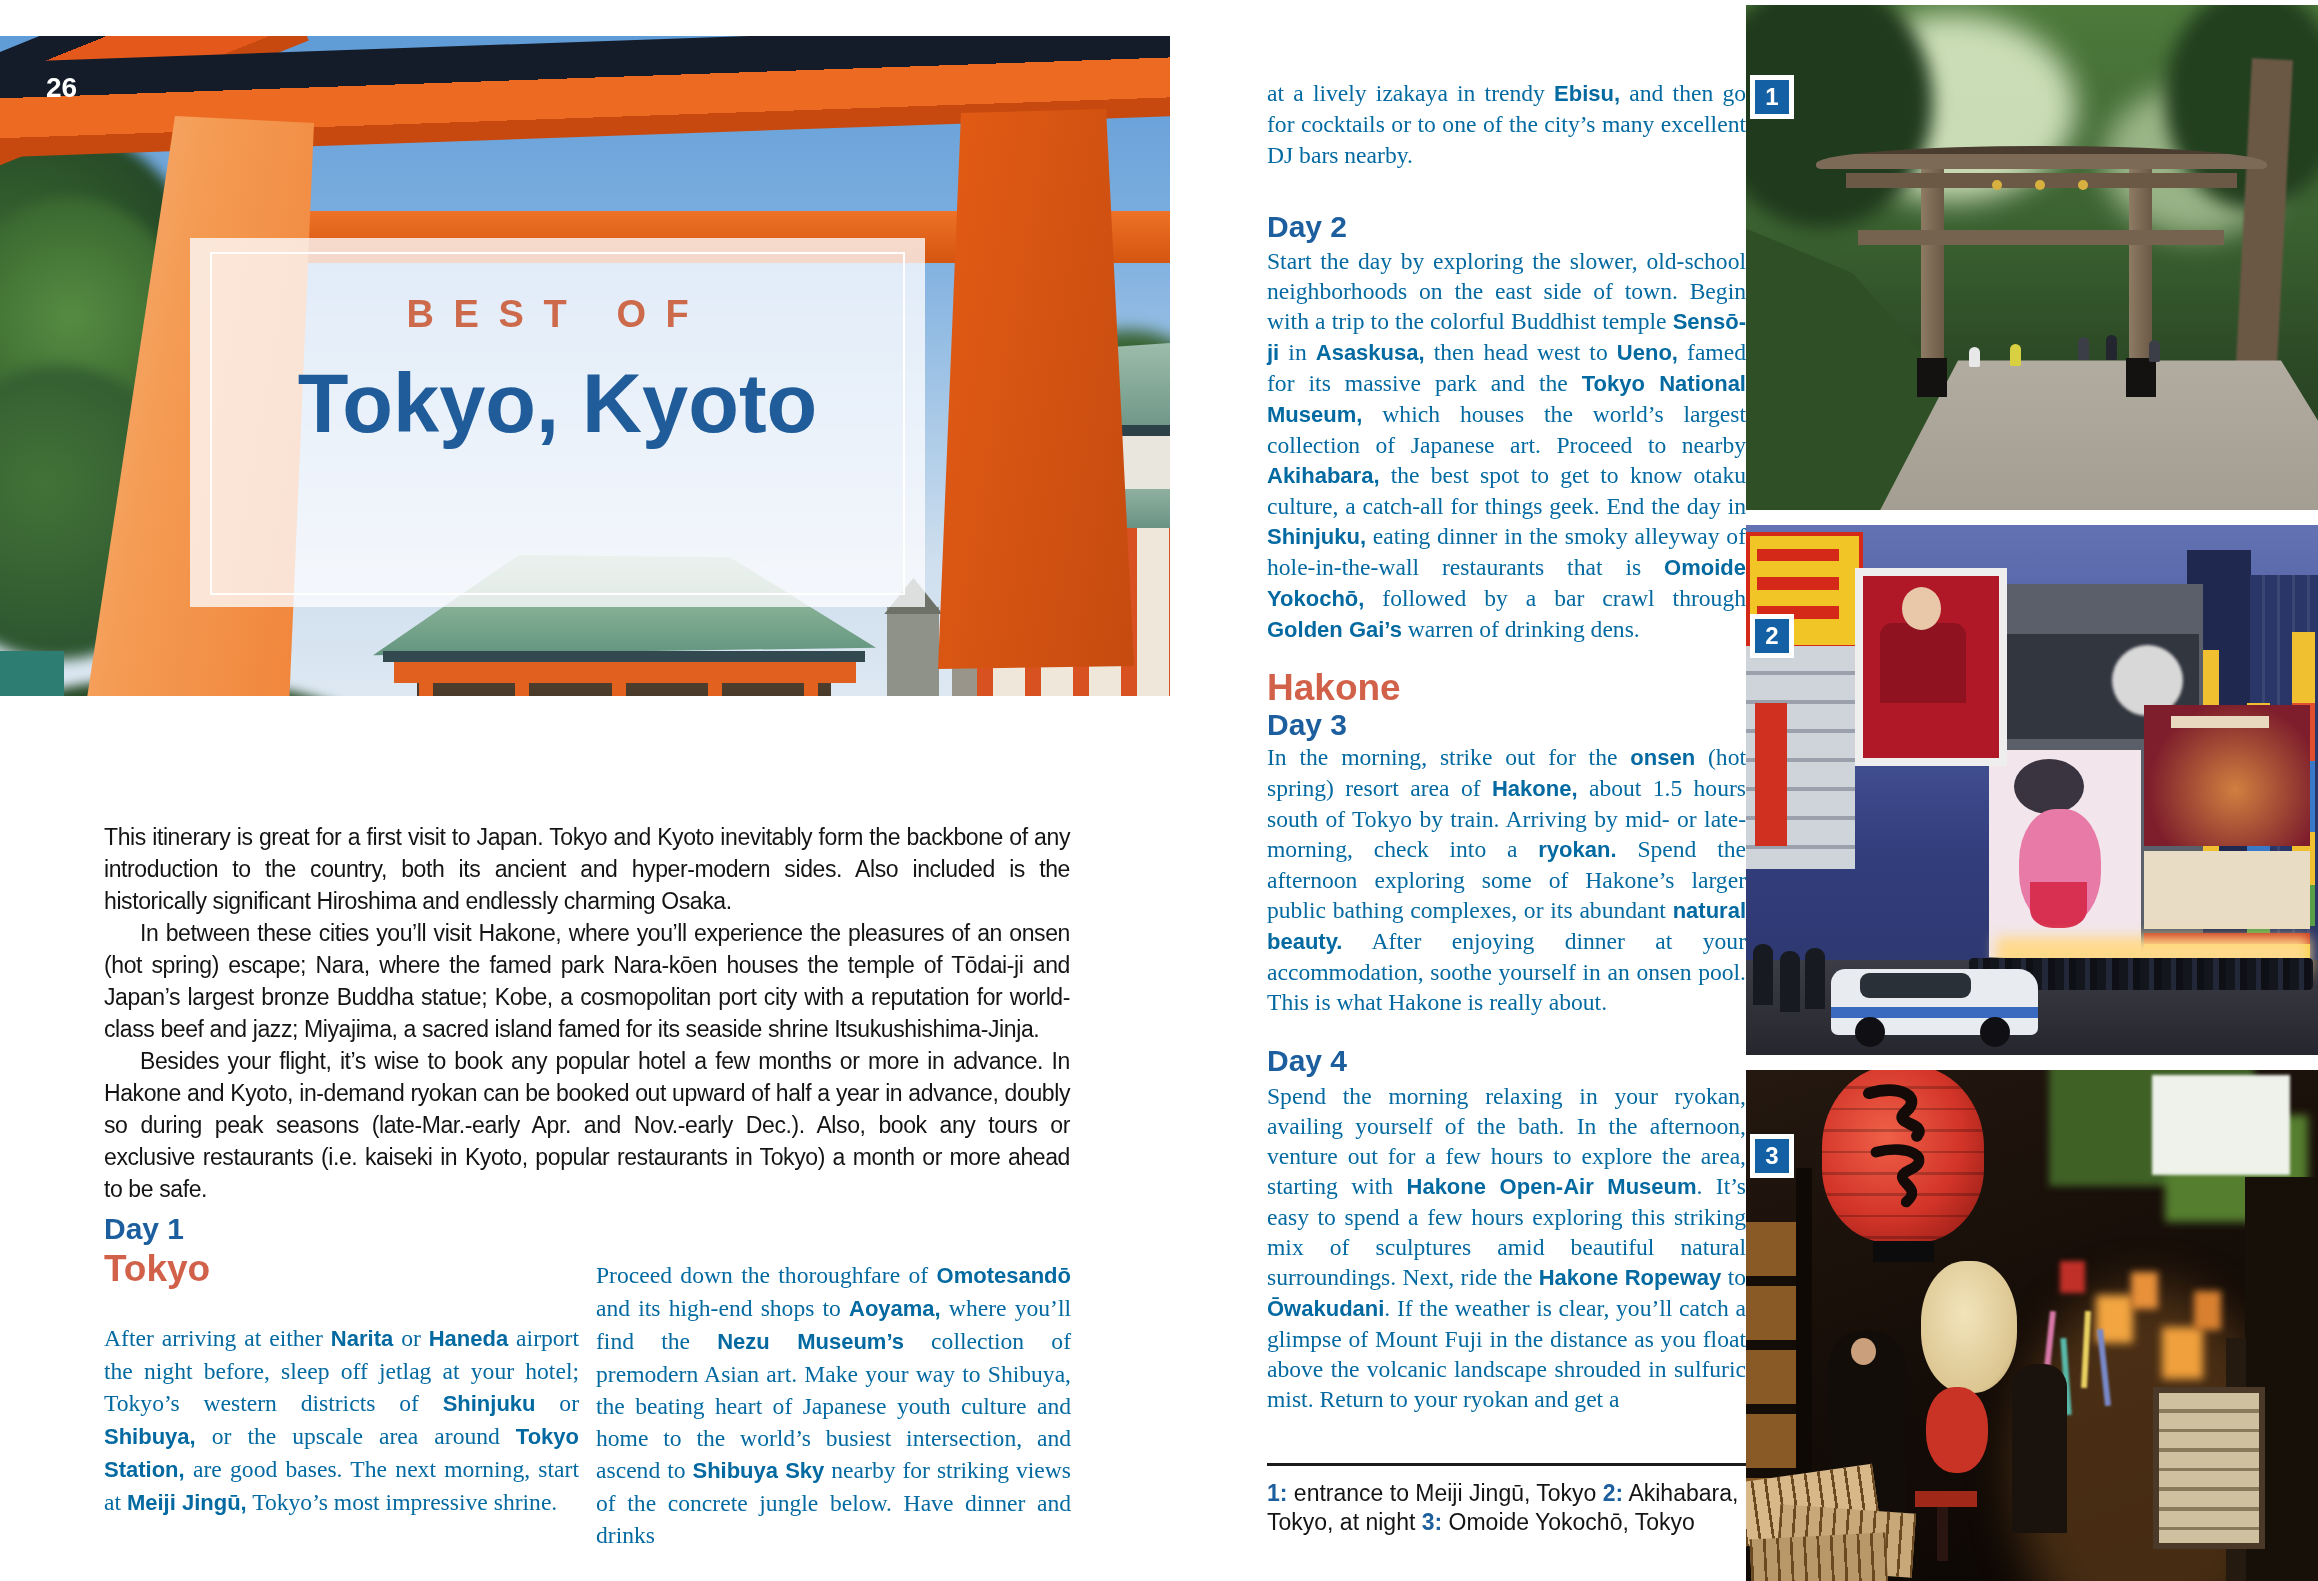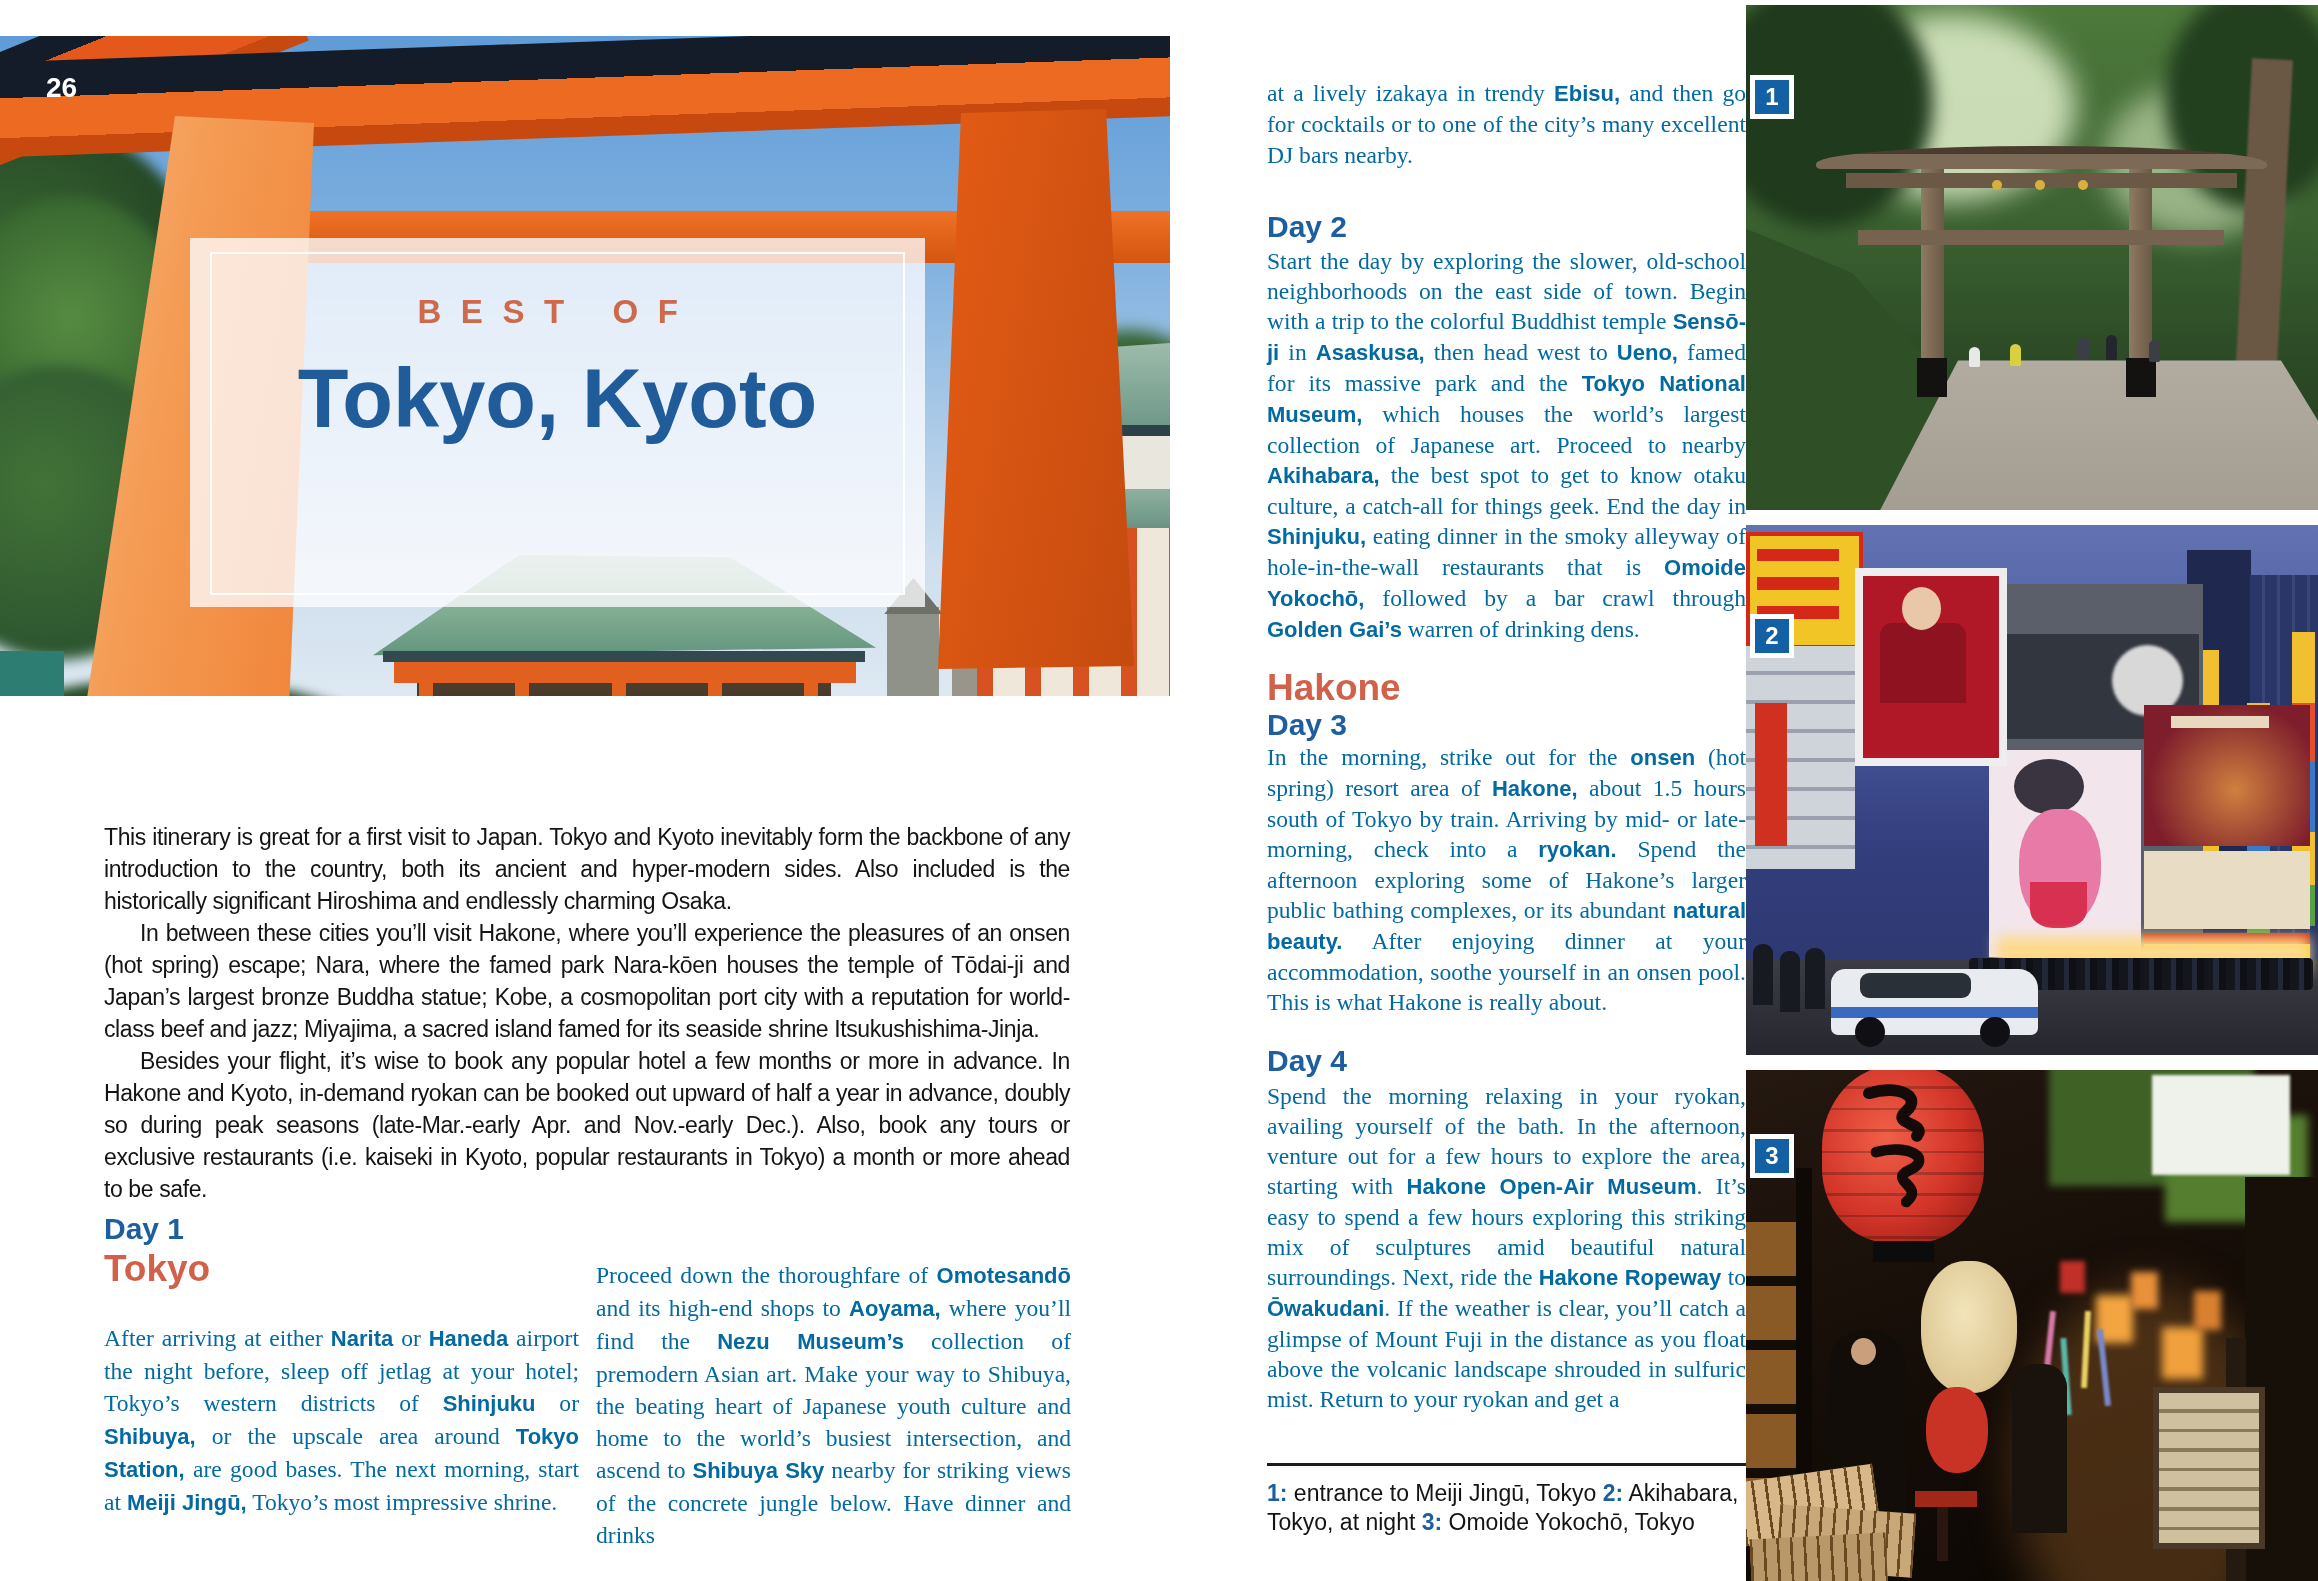--- a/index.html
+++ b/index.html
@@ -52,21 +52,21 @@
   .romon-wall{left:977px;top:492px;width:193px;height:189px;
     background:repeating-linear-gradient(90deg,#d85120 0 16px,#efe7da 16px 48px);}
   .romon-base{left:963px;top:678px;width:207px;height:39px;background:#5c554c;}
   .steps{left:803px;top:713px;width:367px;height:75px;
     background:repeating-linear-gradient(180deg,#d2ccc0 0 12.5px,#a9a296 12.5px 16px);z-index:2;}
   .person{position:absolute;width:10.7px;height:25px;background:#3b3e47;border-radius:5.4px 5.4px 1.8px 1.8px;z-index:3;}
 
   
   .title-box{left:190px;top:202px;width:735px;height:369px;background:rgba(252,253,255,0.78);z-index:6;text-align:center;}
   .title-frame{position:absolute;left:19.6px;right:19.6px;top:14.3px;bottom:12.5px;border:2.7px solid rgba(255,255,255,0.95);}
-  .eyebrow{margin-top:55px;font-size:33px;font-weight:bold;letter-spacing:19.6px;color:#cd6a4b;}
+  .eyebrow{margin-top:55px;font-size:38px;font-weight:bold;letter-spacing:19.6px;color:#cd6a4b;}
   .hero-title{margin-top:18px;font-size:83px;line-height:100px;font-weight:bold;color:#1f5c99;}
 
   
   .sans-body{font-family:"Liberation Sans",sans-serif;font-size:23px;line-height:32px;text-align:justify;letter-spacing:-0.4px;}
   .sans-body p{margin:0;}
   .sans-body p.ind{text-indent:36px;}
   .serif-body{font-family:"Liberation Serif",serif;font-size:23.6px;text-align:justify;color:#0369a1;}
   .serif-body b{font-family:"Liberation Sans",sans-serif;font-size:22px;}
   .intro{left:104px;top:821px;width:966px;}
   .h-city{font-size:37px;font-weight:bold;color:#d2614a;}

